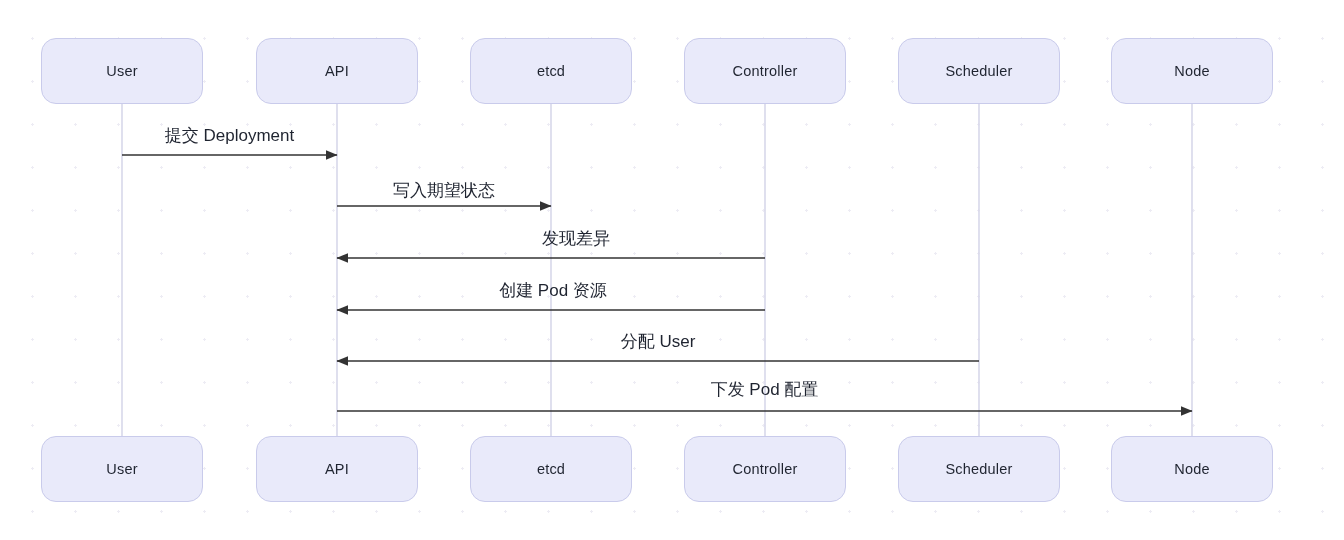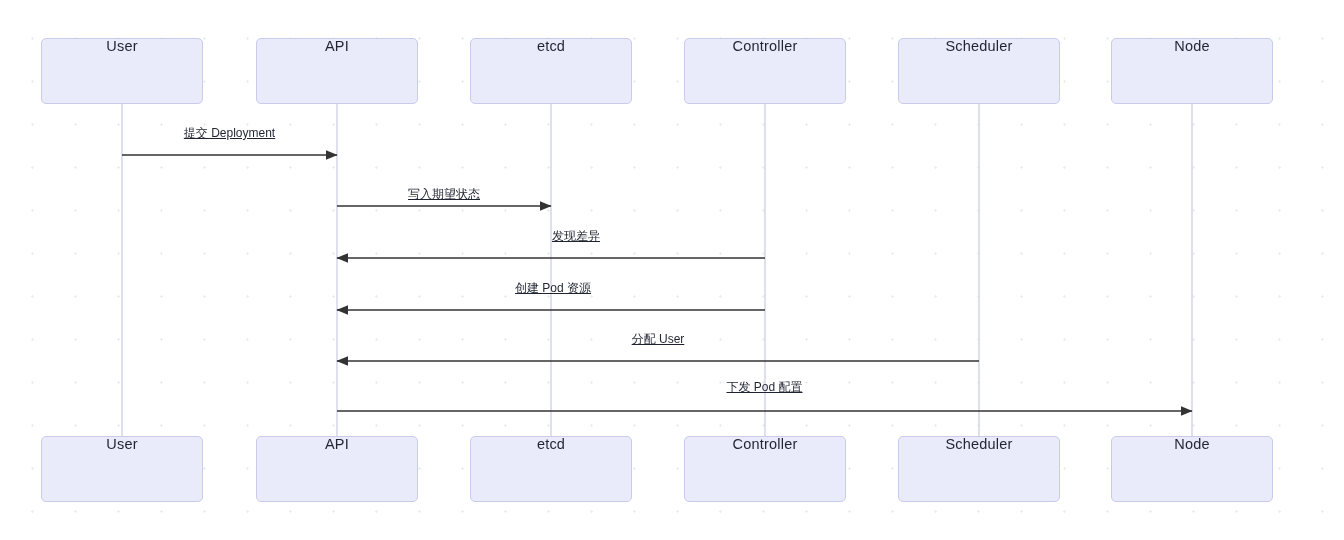--- a/index.html
+++ b/index.html
@@ -22,39 +22,39 @@
   #svg-layer {
     position: absolute;
     left: 0; top: 0;
     width: 1344px;
     height: 540px;
   }
   .actor-box {
     position: absolute;
     background: #e9eafa;
     border: 1px solid #c9cbeb;
-    border-radius: 5px;
+    border-radius: 15px;
     display: flex;
+    align-items: center;
     justify-content: center;
   }
   .actor-label {
     font-size: 14.5px;
     color: #1f2430;
     letter-spacing: 0.2px;
     line-height: 1;
     white-space: nowrap;
   }
   .msg-label {
     position: absolute;
-    font-size: 12px;
+    font-size: 17px;
     color: #1f2430;
     white-space: nowrap;
     transform: translateX(-50%);
     line-height: 1;
-    text-decoration: underline;
   }
   .watermark {
     position: absolute;
     font-size: 19px;
     color: #b9bcc6;
     white-space: nowrap;
     letter-spacing: 1px;
     line-height: 1;
     opacity: 0.95;
   }
@@ -123,21 +123,21 @@
       </div>
       <div class="actor-box" style="left: 898px; top: 436px; width: 162px; height: 66px;">
         <span class="actor-label">Scheduler</span>
       </div>
       <div class="actor-box" style="left: 1111px; top: 436px; width: 162px; height: 66px;">
         <span class="actor-label">Node</span>
       </div>
     </div>
   <div id="message-labels">
       <div class="msg-label" style="left: 229.5px; top: 127px;">提交 Deployment</div>
-      <div class="msg-label" style="left: 444px; top: 188px;">写入期望状态</div>
+      <div class="msg-label" style="left: 444px; top: 182px;">写入期望状态</div>
       <div class="msg-label" style="left: 576px; top: 230px;">发现差异</div>
       <div class="msg-label" style="left: 553px; top: 282px;">创建 Pod 资源</div>
       <div class="msg-label" style="left: 658px; top: 333px;">分配 User</div>
       <div class="msg-label" style="left: 764.5px; top: 381px;">下发 Pod 配置</div>
     </div>
 
 
 </div>
 
 </body></html>

